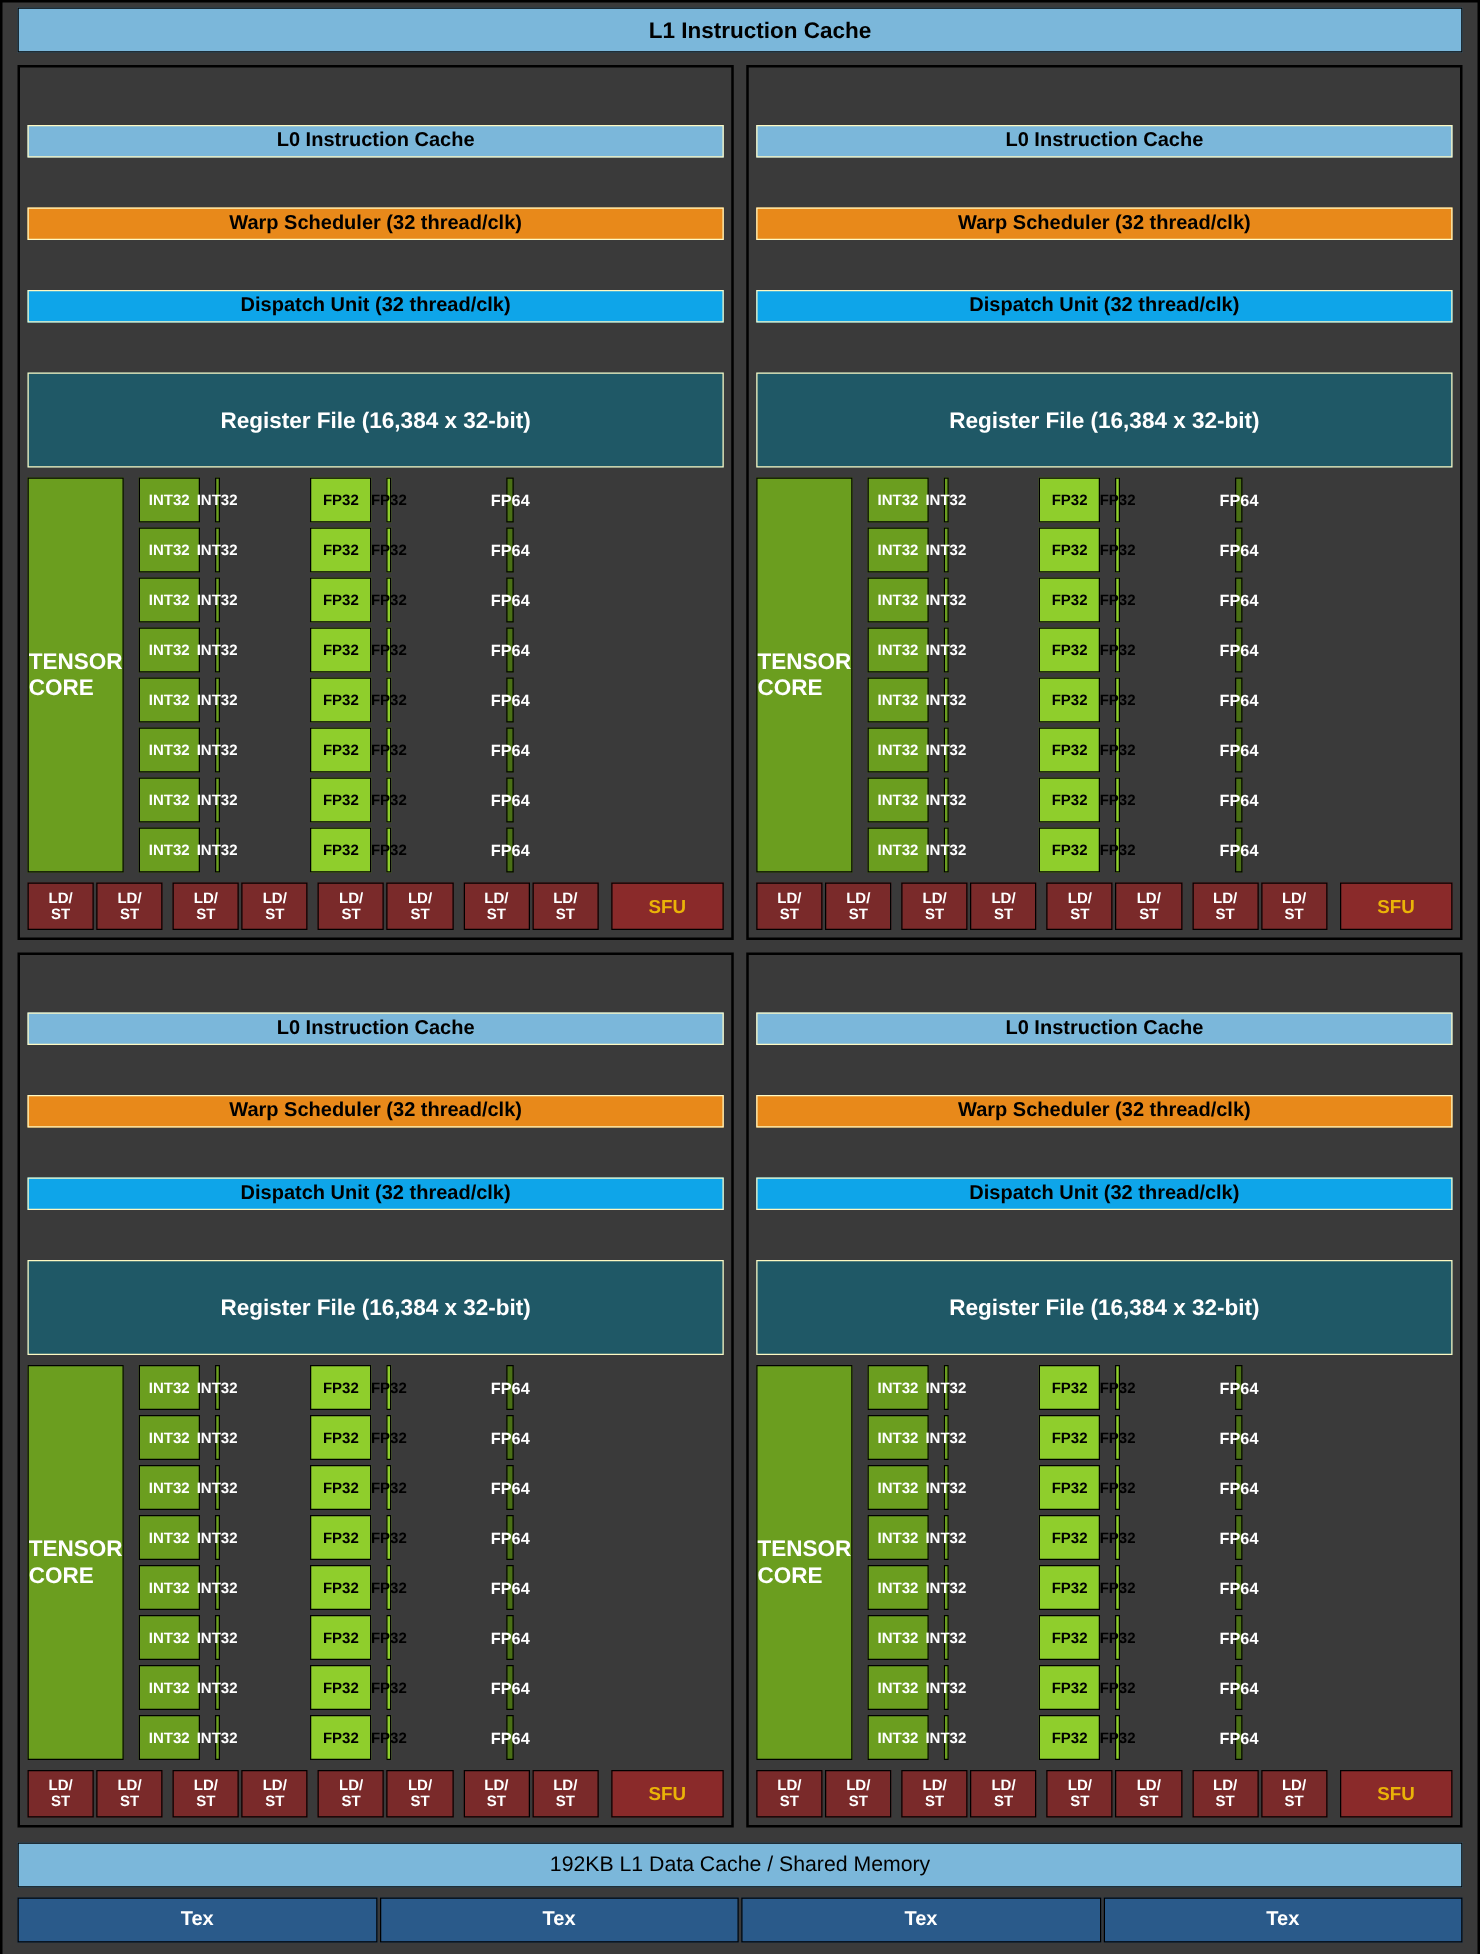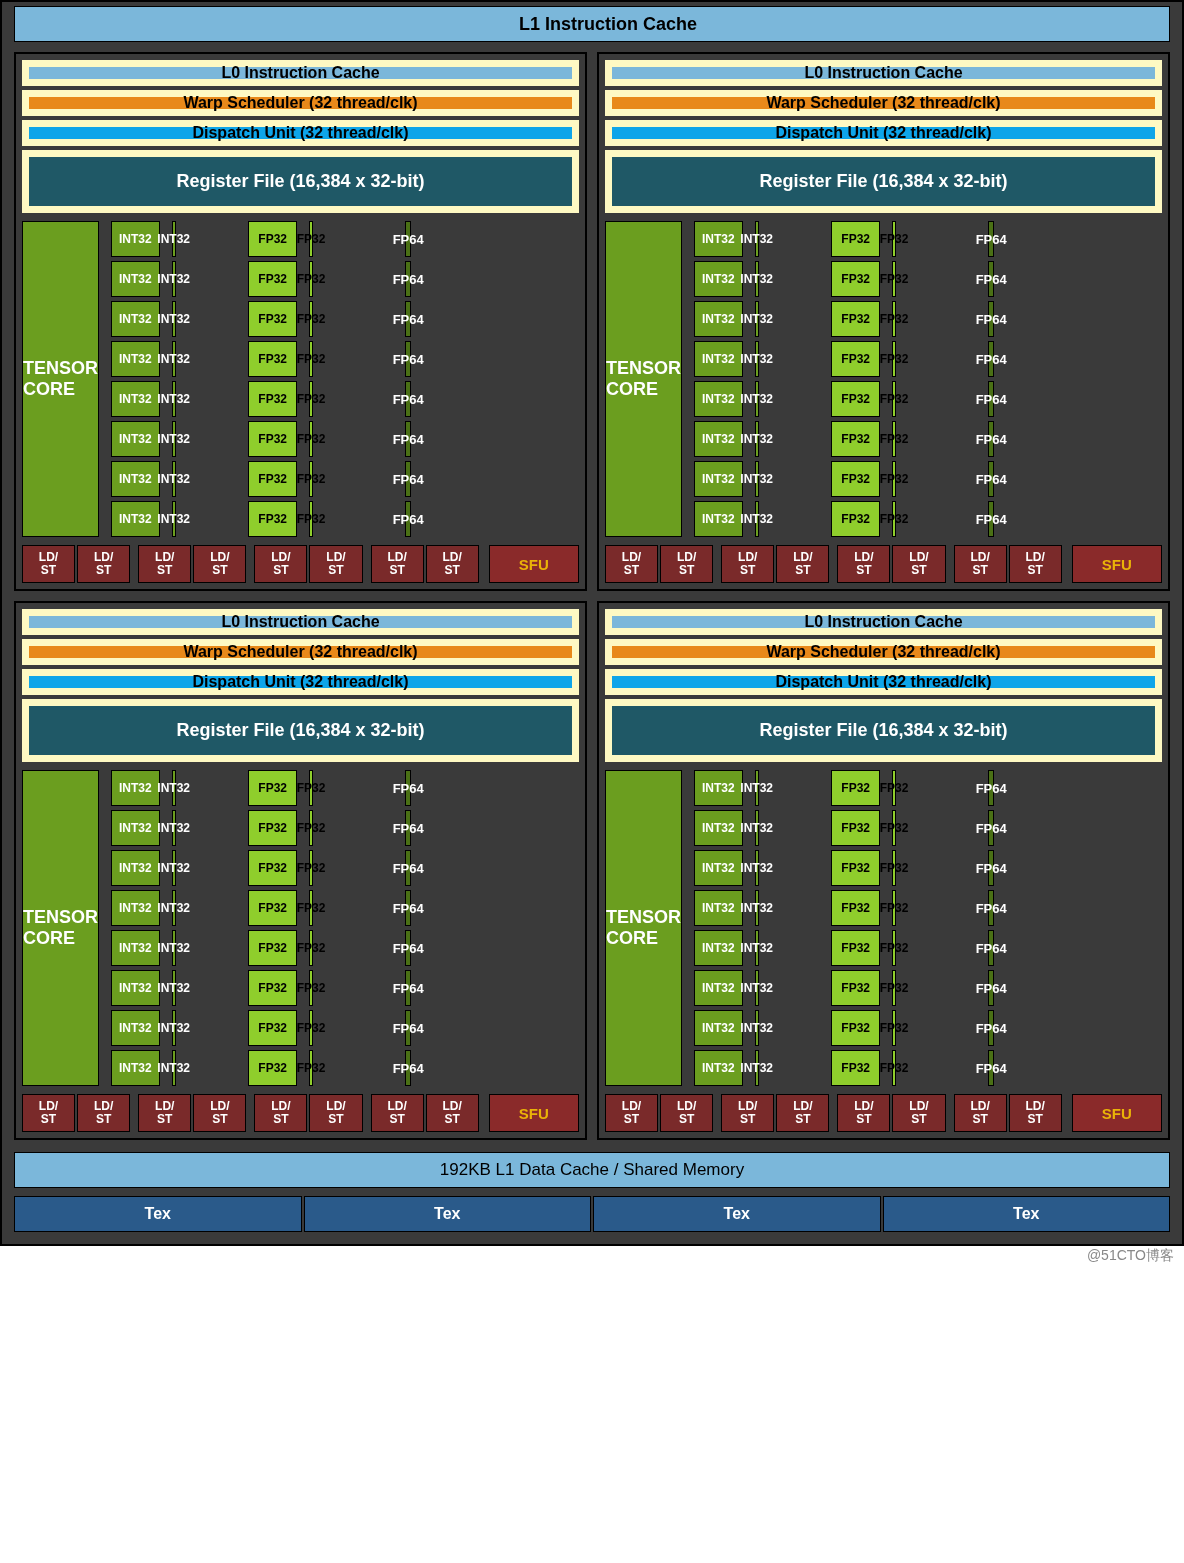--- a/index.html
+++ b/index.html
@@ -42,33 +42,34 @@
     grid-template-columns: 1fr 1fr;
     gap: 10px;
     padding: 0 12px;
   }
   .quad {
     background: #3a3a3a;
     border: 2px solid #000;
     padding: 6px;
   }
   .bar {
-    border: 7px solid #fef9c3;
+    border: 1px solid #fef9c3;
     text-align: center;
     font-weight: bold;
     color: #000;
     display: flex;
     align-items: center;
     justify-content: center;
     margin-bottom: 4px;
+    margin-top: 40px;
   }
   .l0-icache { background: #7bb7da; height: 26px; font-size: 16px; }
   .warp-sched { background: #e8891a; height: 26px; font-size: 16px; }
   .dispatch  { background: #0ea5e9; height: 26px; font-size: 16px; }
-  .regfile   { background: #1f5866; color:#fff; height: 63px; font-size: 18px; margin-bottom:8px; }
+  .regfile   { background: #1f5866; color:#fff; height: 76px; font-size: 18px; margin-bottom:8px; }
 
   .core-grid {
     display: grid;
     grid-template-columns: 1fr 1fr 4px 1fr 1fr 4px 1.4fr 6px 3.2fr;
     grid-template-rows: repeat(8, 36px);
     gap: 4px 12px;
     margin-bottom: 8px;
   }
   .core-grid .spacer { background: transparent; }
   .int32 { background:#6b9e1f; color:#fff; font-size:12px; display:flex;align-items:center;justify-content:center;border:1px solid #000;font-weight:bold;}

